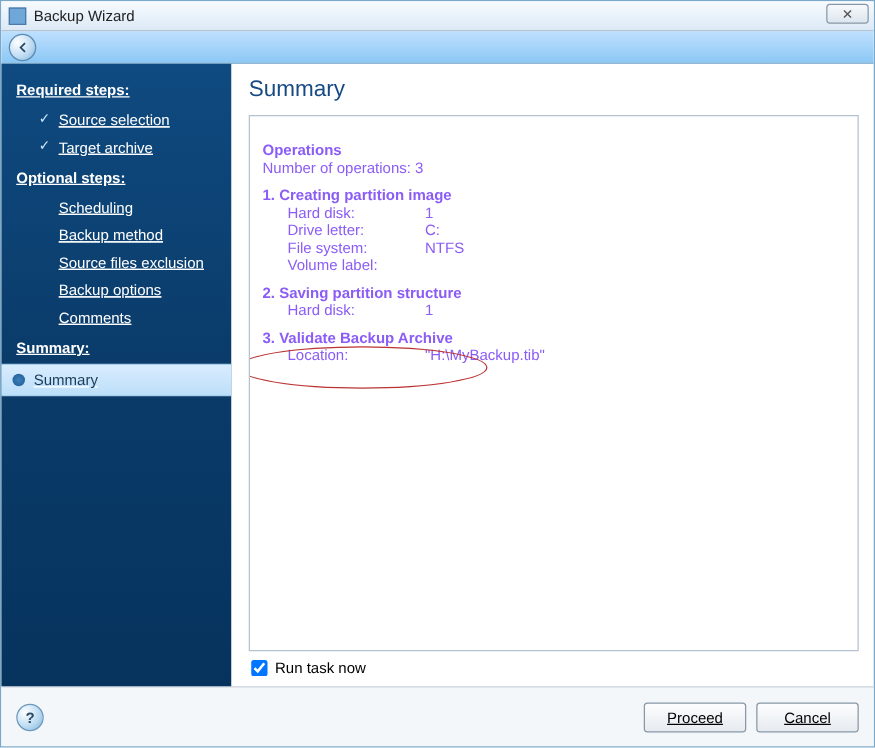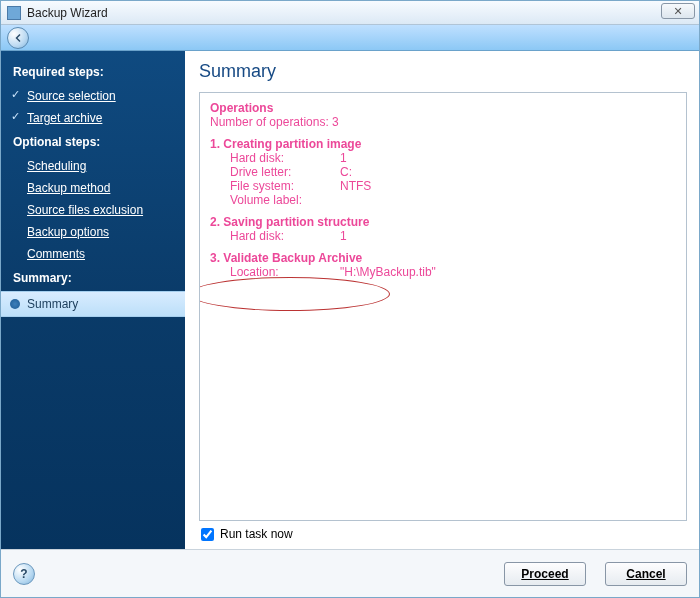--- a/index.html
+++ b/index.html
@@ -59,32 +59,34 @@
 
   .body-area {
     display: flex;
     height: 498px;
   }
   .sidebar {
     width: 184px;
     background: linear-gradient(#0f4a80, #0a3b69 50%, #06335e);
     color: #fff;
     padding: 8px 0 0 0;
+    text-decoration: underline;
   }
   .sb-heading {
     font-weight: bold;
     font-size: 12px;
     padding: 6px 12px;
   }
   .sb-item {
     padding: 4px 12px 4px 26px;
     font-size: 12px;
     text-decoration: underline;
     cursor: pointer;
     position: relative;
+    margin-left: 20px;
   }
   .sb-item.done::before {
     content: "✓";
     position: absolute;
     left: 10px; top: 3px;
     color: #cfe8ff;
     font-size: 11px;
   }
   .sb-selected {
     background: linear-gradient(#d9ecff,#bcdff9);
@@ -112,23 +114,23 @@
   }
   .main-title {
     color: #174a84;
     font-size: 18px;
     font-weight: 400;
     margin-bottom: 10px;
   }
   .content-box {
     border: 1px solid #b4c2cf;
     flex: 1;
-    padding: 8px 10px;
-    font-size: 12px;
-    color: #ec4899;
+    padding: 20px 10px;
+    font-size: 12px;
+    color: #8b5cf6;
     position: relative;
     overflow: hidden;
   }
   .content-box .sec-head { font-weight: bold; margin-top: 8px; }
   .content-box .sec-head.first { margin-top: 0; }
   .kv-row { display: flex; padding-left: 20px; }
   .kv-row .k { width: 110px; }
   .circle-ann {
     position: absolute;
     border: 1px solid #b33;
@@ -161,25 +163,24 @@
     font-weight:bold; font-size:12px;
     cursor: pointer;
   }
   .footer-spacer { flex: 1; }
   .btn {
     min-width: 82px;
     height: 24px;
     border: 1px solid #8896a6;
     background: linear-gradient(#fdfdfe,#e6ebf0);
     border-radius: 3px;
-    margin-left: 19px;
+    margin-left: 8px;
     font-size: 12px;
     cursor: pointer;
     text-decoration: underline;
-    font-weight: bold;
   }
 </style>
 </head>
 <body>
 
 <div class="titlebar">
   <div class="tb-icon"></div>
   <div class="tb-title">Backup Wizard</div>
   <div class="tb-close">
     <span>✕</span>

